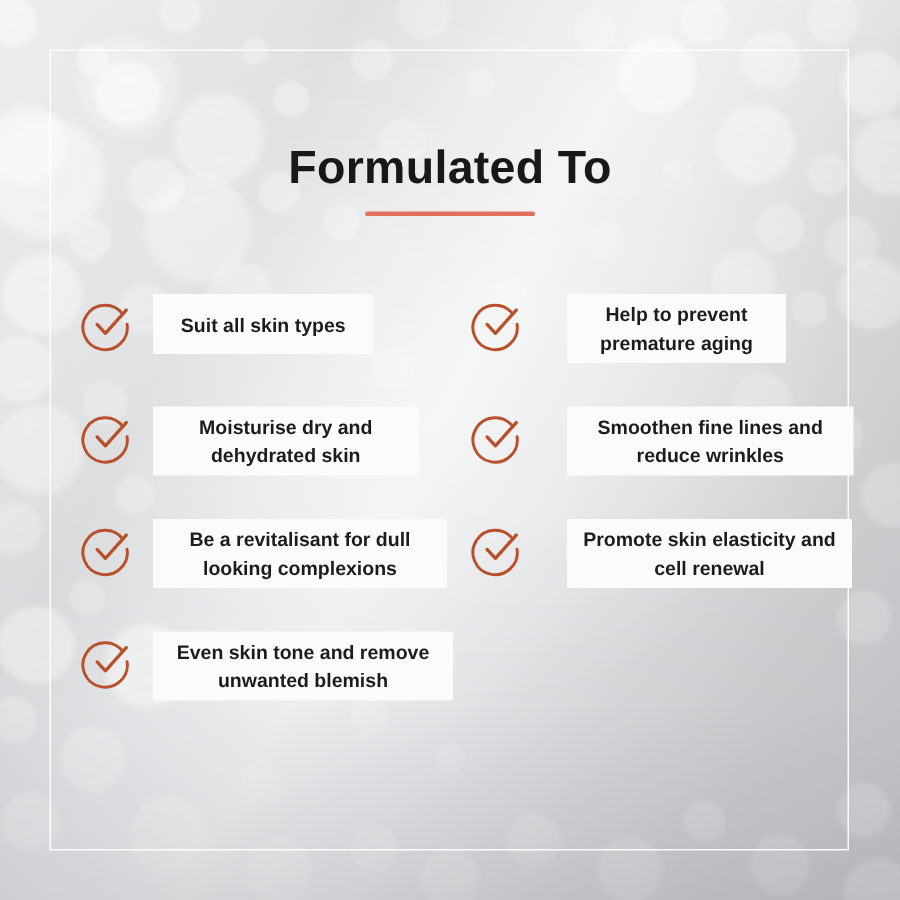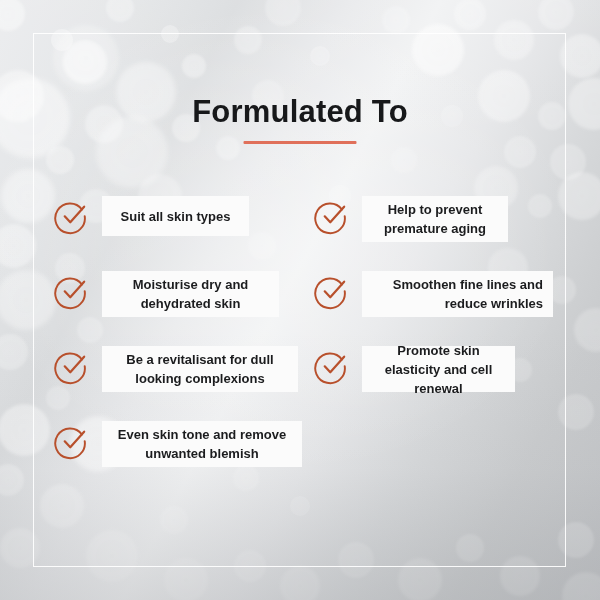--- a/index.html
+++ b/index.html
@@ -130,24 +130,24 @@
     color: #1b1c1e;
     padding: 6px 10px;
   }
   
   .col-left  .row .chip { left: 52px; }
   .c-l0 { width: 147px; height: 40px; }
   .c-l1 { width: 177px; height: 46px; }
   .c-l2 { width: 196px; height: 46px; }
   .c-l3 { width: 200px; height: 46px; }
   
-  .col-right .row .chip { left: 52px; }
+  .col-right .row .chip { left: 68px; }
   .c-r0 { width: 146px; height: 46px; }
-  .c-r1 { width: 191px; height: 46px; text-align: right; }
-  .c-r2 { width: 153px; height: 46px; }
+  .c-r1 { width: 191px; height: 46px; }
+  .c-r2 { width: 190px; height: 46px; }
   .c-r3 { width: 191px; height: 32px; }
 
   
   .banner {
     position: absolute;
     left: 50%;
     transform: translateX(-50%);
     top: 518px;
     width: 243px;
     height: 30px;

